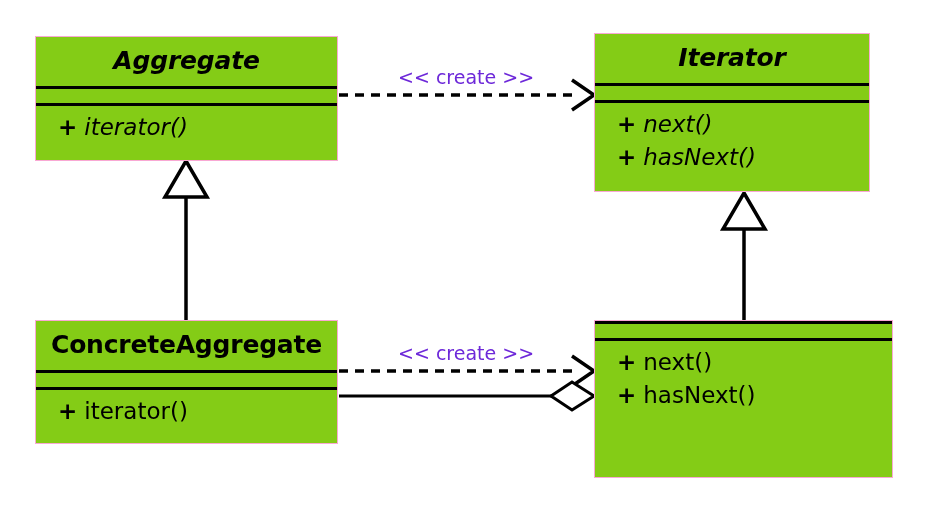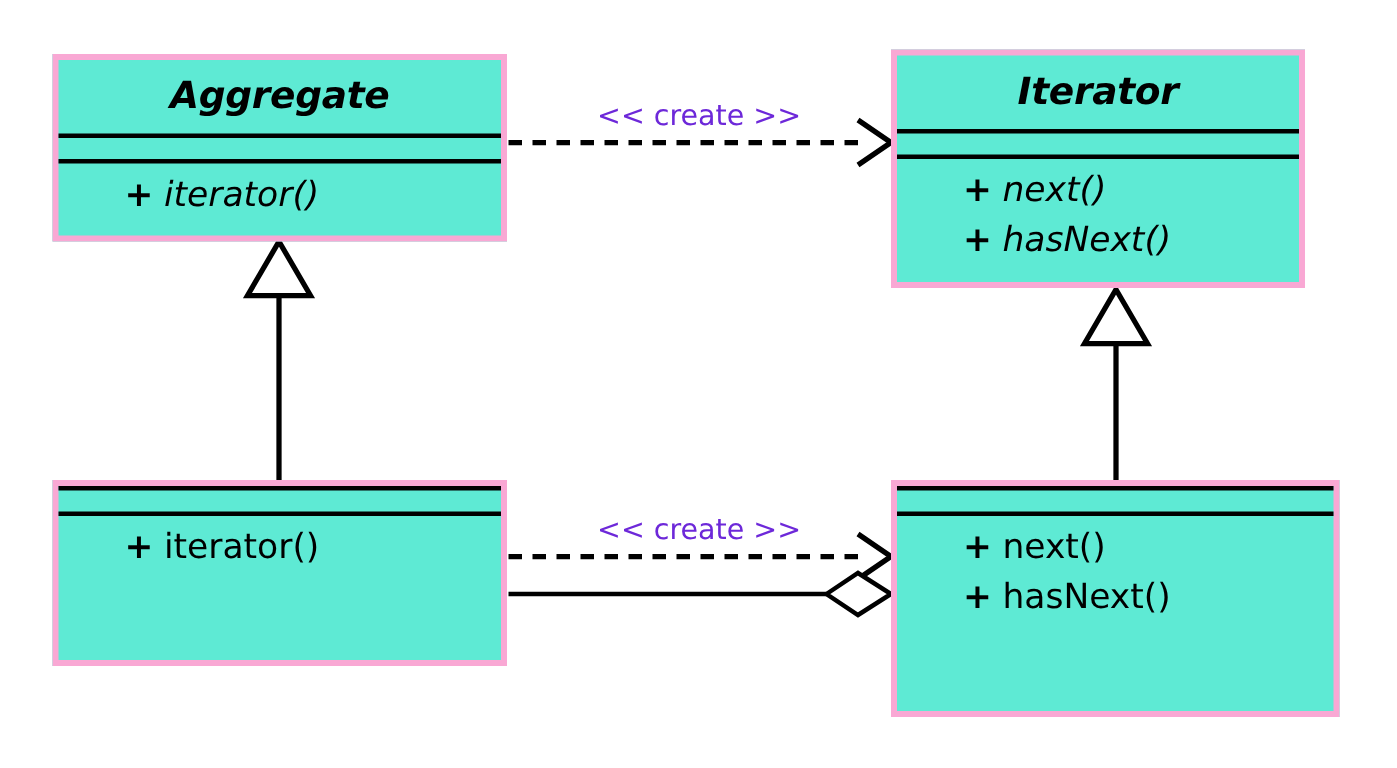--- a/index.html
+++ b/index.html
@@ -20,22 +20,22 @@
   svg.layer {
     position: absolute;
     top: 0;
     left: 0;
     width: 931px;
     height: 512px;
   }
   .uml-class {
     position: absolute;
     box-sizing: border-box;
-    background: #5eead4;
-    border: 4px solid #f9a8d4;
+    background: #84cc16;
+    border: 1px solid #f9a8d4;
     z-index: 3;
   }
   .uml-name {
     display: flex;
     align-items: center;
     justify-content: center;
     text-align: center;
     color: #000000;
     font-weight: bold;
     font-size: 25px;
@@ -53,21 +53,20 @@
   }
   .uml-ops {
     box-sizing: border-box;
     padding: 5px 0 0 22px;
   }
   .uml-op {
     color: #000000;
     font-size: 23px;
     line-height: 33px;
     white-space: nowrap;
-    margin-left: 22px;
   }
   .uml-op .vis {
     font-weight: bold;
     padding-right: 7px;
   }
   .uml-op.abstract .op-name {
     font-style: italic;
   }
   .edge-label {
     position: absolute;
@@ -132,20 +131,21 @@
       <div class="uml-op abstract">
         <span class="vis">+</span><span class="op-name">next()</span>
       </div>
       <div class="uml-op abstract">
         <span class="vis">+</span><span class="op-name">hasNext()</span>
       </div>
     </div>
   </div>
 
   <div class="uml-class" style="left:35px; top:320px; width:303px; height:124px;">
+    <div class="uml-name" style="height:49px;">ConcreteAggregate</div>
     <div class="uml-attrs" style="height:20px;"></div>
     <div class="uml-ops" style="height:45px;">
       <div class="uml-op">
         <span class="vis">+</span><span class="op-name">iterator()</span>
       </div>
     </div>
   </div>
 
   <div class="uml-class" style="left:594px; top:320px; width:299px; height:158px;">
     <div class="uml-attrs" style="height:20px;"></div>

